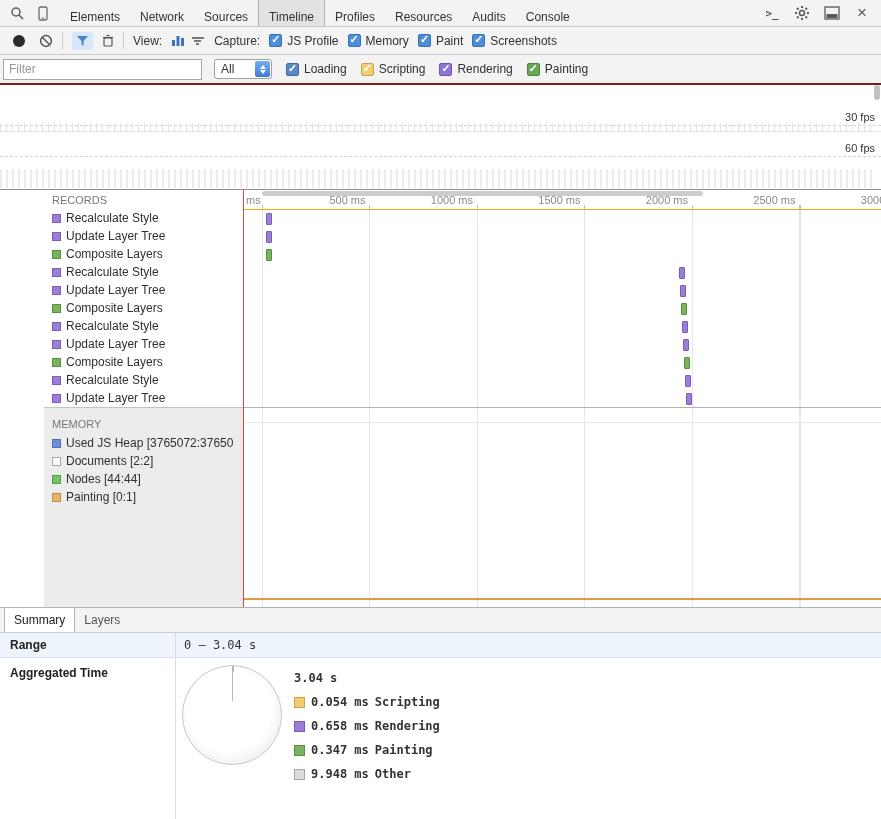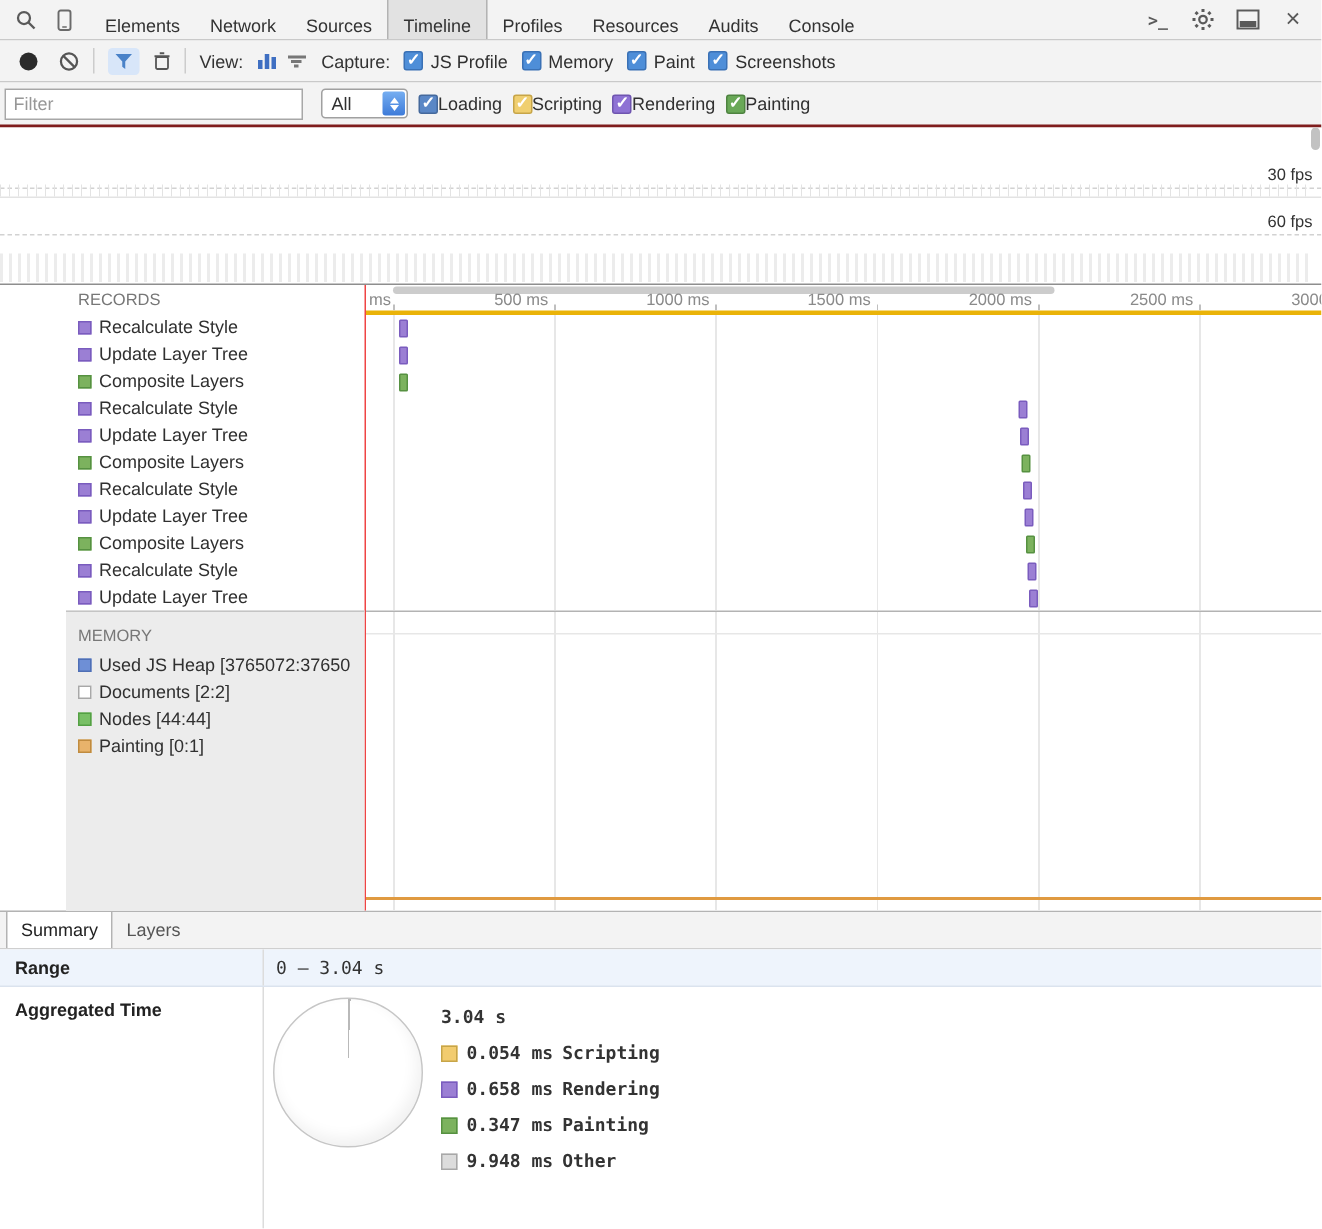--- a/index.html
+++ b/index.html
@@ -47,21 +47,21 @@
   .select { margin-left: 12px; width: 58px; height: 20px; background: #fff; border: 1px solid #a0a0a0;
             border-radius: 3px; display: flex; align-items: center; position: relative;
             padding-left: 6px; cursor: pointer; }
   .select .arrows { position: absolute; right: 1px; top: 1px; bottom: 1px; width: 15px; border-radius: 2px;
                     background: linear-gradient(#76aef1, #3d7bd9); display: flex; flex-direction: column;
                     align-items: center; justify-content: center; gap: 1px; }
   .tri-up { width: 0; height: 0; border-left: 3px solid transparent; border-right: 3px solid transparent;
             border-bottom: 4px solid #fff; }
   .tri-down { width: 0; height: 0; border-left: 3px solid transparent; border-right: 3px solid transparent;
               border-top: 4px solid #fff; }
-  .cat-group { display: flex; align-items: center; margin-left: 7px; cursor: pointer; }
+  .cat-group { display: flex; align-items: center; gap: 5px; margin-left: 14px; cursor: pointer; }
   .cb.loading   { background: #5a87c6; border-color: #45699c; }
   .cb.scripting { background: #f0cf70; border-color: #c7a548; }
   .cb.rendering { background: #8e72d4; border-color: #6f55b0; }
   .cb.painting  { background: #69a857; border-color: #4e8340; }
 
   
   .overview { height: 105px; background: #fff; border-bottom: 1px solid #8e8e8e; position: relative; overflow: hidden; }
   .ov-scroll { position: absolute; right: 1px; top: 0; width: 6px; height: 15px; background: #c2c2c2; border-radius: 3px; }
   .fps-line { position: absolute; left: 0; right: 0; border-top: 1px dashed #d2d2d2; }
   .line-30 { top: 40px; } .line-60 { top: 71px; }
@@ -85,21 +85,21 @@
   .memory-section { flex: 1; background: #ececec; border-top: 1px solid #c4c4c4; padding-top: 6px; overflow: hidden; }
   .memory-header { height: 20px; line-height: 20px; padding-left: 8px; color: #777; font-size: 11px; }
   .mem-row { height: 18px; display: flex; align-items: center; padding-left: 8px; gap: 5px;
              white-space: nowrap; overflow: hidden; }
   .sw.mem-blue   { background: #6e8fd6; border-color: #4f6fb5; }
   .sw.mem-white  { background: #fff;    border-color: #a8a8a8; }
   .sw.mem-green  { background: #79c066; border-color: #54a044; }
   .sw.mem-orange { background: #e8b36b; border-color: #c08b3f; }
 
   .grid { flex: 1; display: flex; flex-direction: column; min-width: 0; }
-  .ruler { height: 20px; border-bottom: 3px solid #eab308; position: relative; overflow: hidden; background: #fff; }
+  .ruler { height: 20px; border-bottom: 1px solid #eab308; position: relative; overflow: hidden; background: #fff; }
   .ruler-thumb { position: absolute; left: 18px; top: 1px; width: 441px; height: 5px;
                  background: #ccc; border-radius: 3px; cursor: pointer; }
   .time-label { position: absolute; top: 4px; font-size: 11px; color: #8a8a8a; white-space: nowrap; }
   .ruler-ticks { position: absolute; left: 18px; right: 0; bottom: 0; height: 4px;
                  background: repeating-linear-gradient(90deg, #bfbfbf 0 1px, transparent 1px 107.5px); }
   .events-area { height: 197px; position: relative; overflow: hidden; background: #fff; }
   .gridlines { position: absolute; top: 0; bottom: 0; left: 18px; right: 0;
                background: repeating-linear-gradient(90deg, #e7e7e7 0 1px, transparent 1px 107.5px); }
   .events-layer { position: absolute; top: 0; left: 0; right: 0; bottom: 0; }
   .evt { position: absolute; width: 6px; height: 12px; border: 1px solid; border-radius: 1px; cursor: pointer; }

